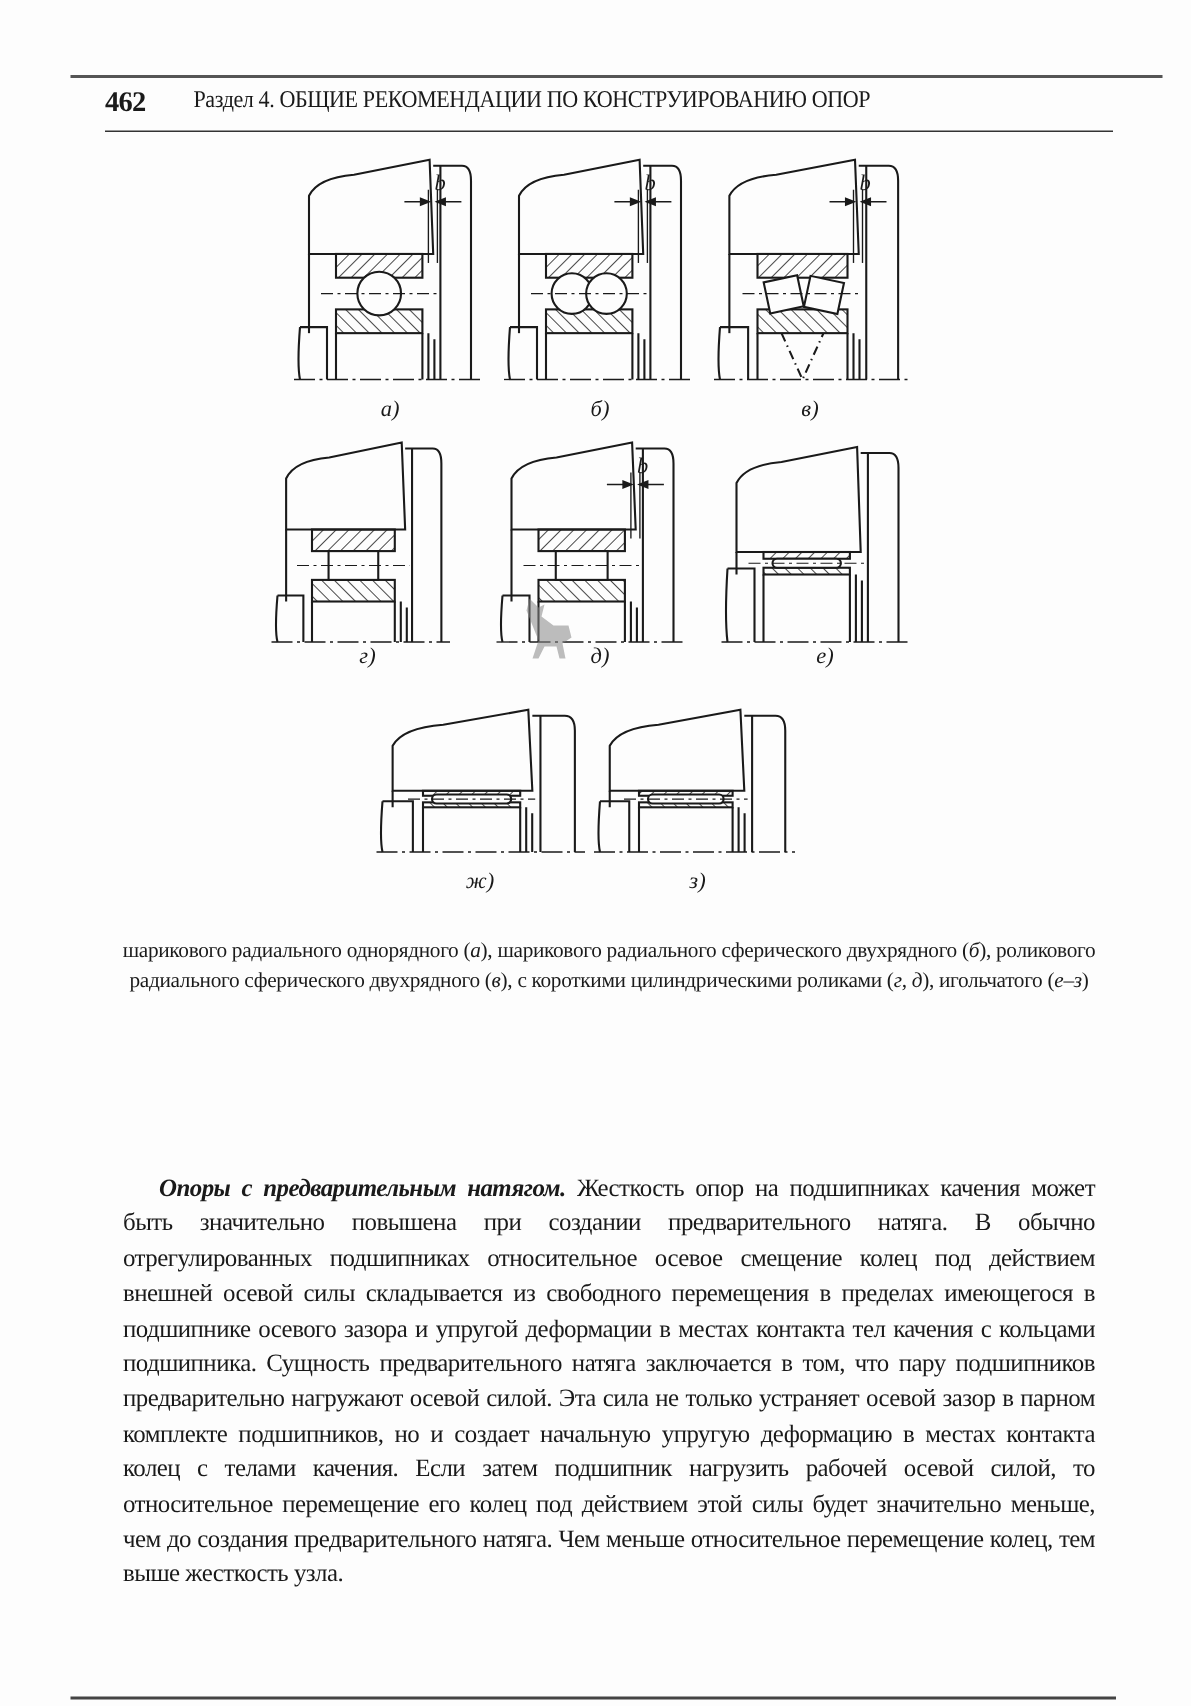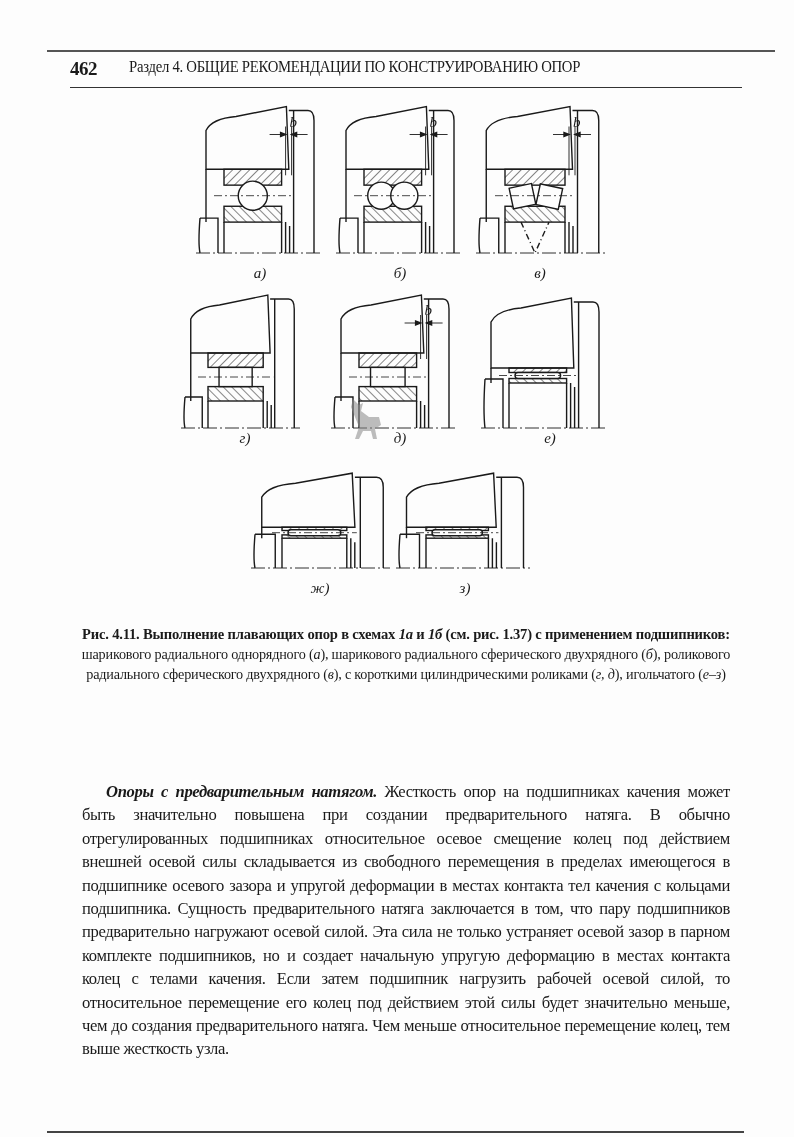--- a/index.html
+++ b/index.html
@@ -184,23 +184,20 @@
       <div class="fig-label" style="left: 465px; top: 485px;">з)</div>
     </div>
   <div class="watermark">
     <svg width="40" height="48" viewBox="0 0 40 48">
       <path d="M8 4 L14 10 L18 8 L16 16 L24 22 L34 22 L36 30 L30 34 L32 44 L28 44 L26 36 L18 36 L14 44 L10 44 L14 32 L10 22 L6 12 Z" fill="#888"></path>
     </svg>
   </div>
 </div>
 
 <div class="caption">
-  <div class="caption-title">
-    <span>Рис. 4.11. Выполнение плавающих опор в схемах </span><i>1а</i><span> и </span><i>1б</i><span> (см. рис. 1.37) с применением подшипников:</span>
-  </div>
   <div class="caption-body">
     <span>шарикового радиального однорядного (</span><i>а</i><span>), шарикового радиального сферического двухрядного (</span><i>б</i><span>), роликового радиального сферического двухрядного (</span><i>в</i><span>), с короткими цилиндрическими роликами (</span><i>г, д</i><span>), игольчатого (</span><i>е–з</i><span>)</span>
   </div>
 </div>
 
 <div class="body-text">
   <p><span class="lead">Опоры с предварительным натягом.</span><span> Жесткость опор на подшипниках качения может быть значительно повышена при создании предварительного натяга. В обычно отрегулированных подшипниках относительное осевое смещение колец под действием внешней осевой силы складывается из свободного перемещения в пределах имеющегося в подшипнике осевого зазора и упругой деформации в местах контакта тел качения с кольцами подшипника. Сущность предварительного натяга заключается в том, что пару подшипников предварительно нагружают осевой силой. Эта сила не только устраняет осевой зазор в парном комплекте подшипников, но и создает начальную упругую деформацию в местах контакта колец с телами качения. Если затем подшипник нагрузить рабочей осевой силой, то относительное перемещение его колец под действием этой силы будет значительно меньше, чем до создания предварительного натяга. Чем меньше относительное перемещение колец, тем выше жесткость узла.</span></p>
 </div>
 
 <div class="rule-bottom"></div>

